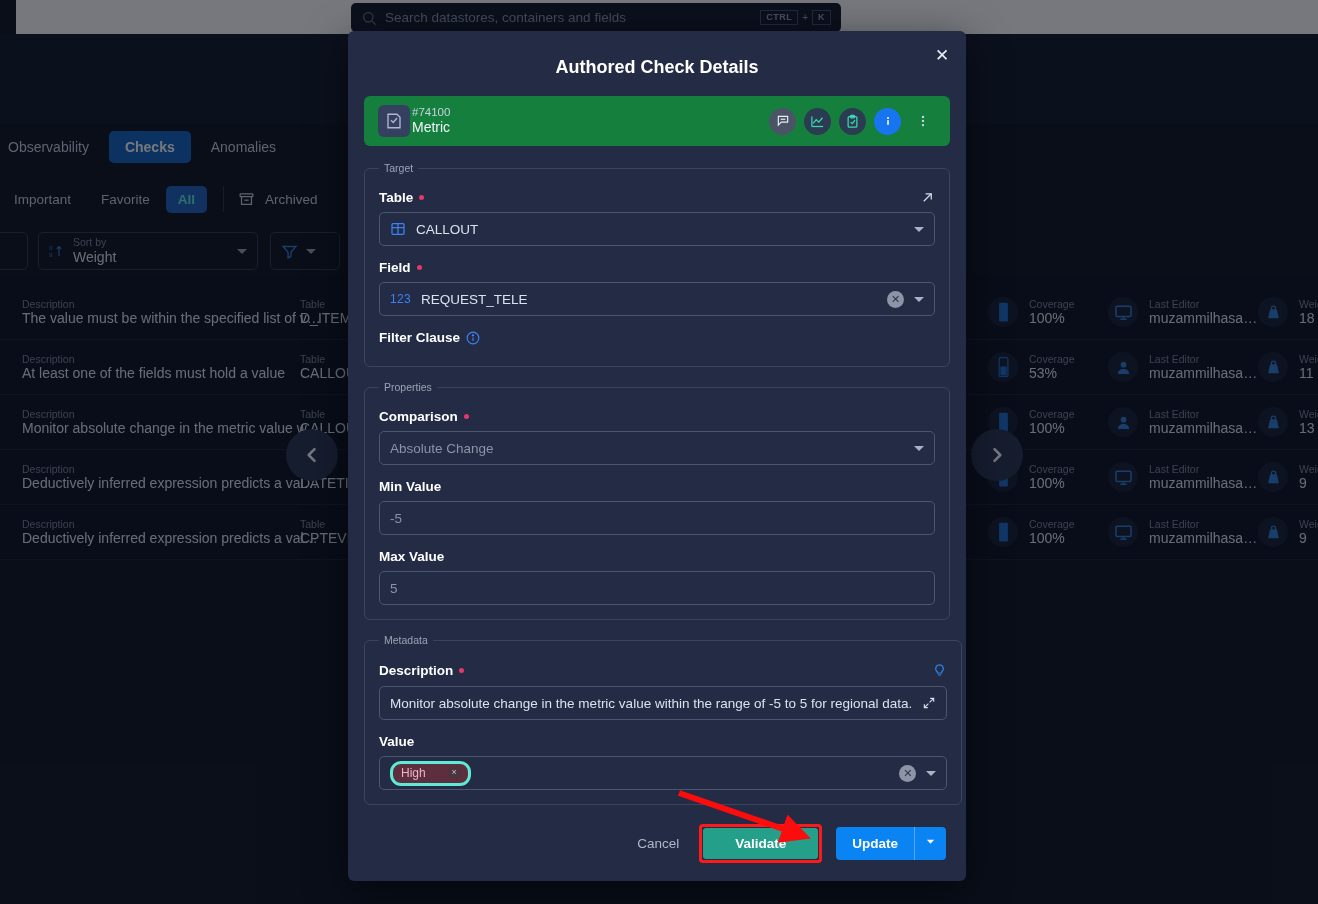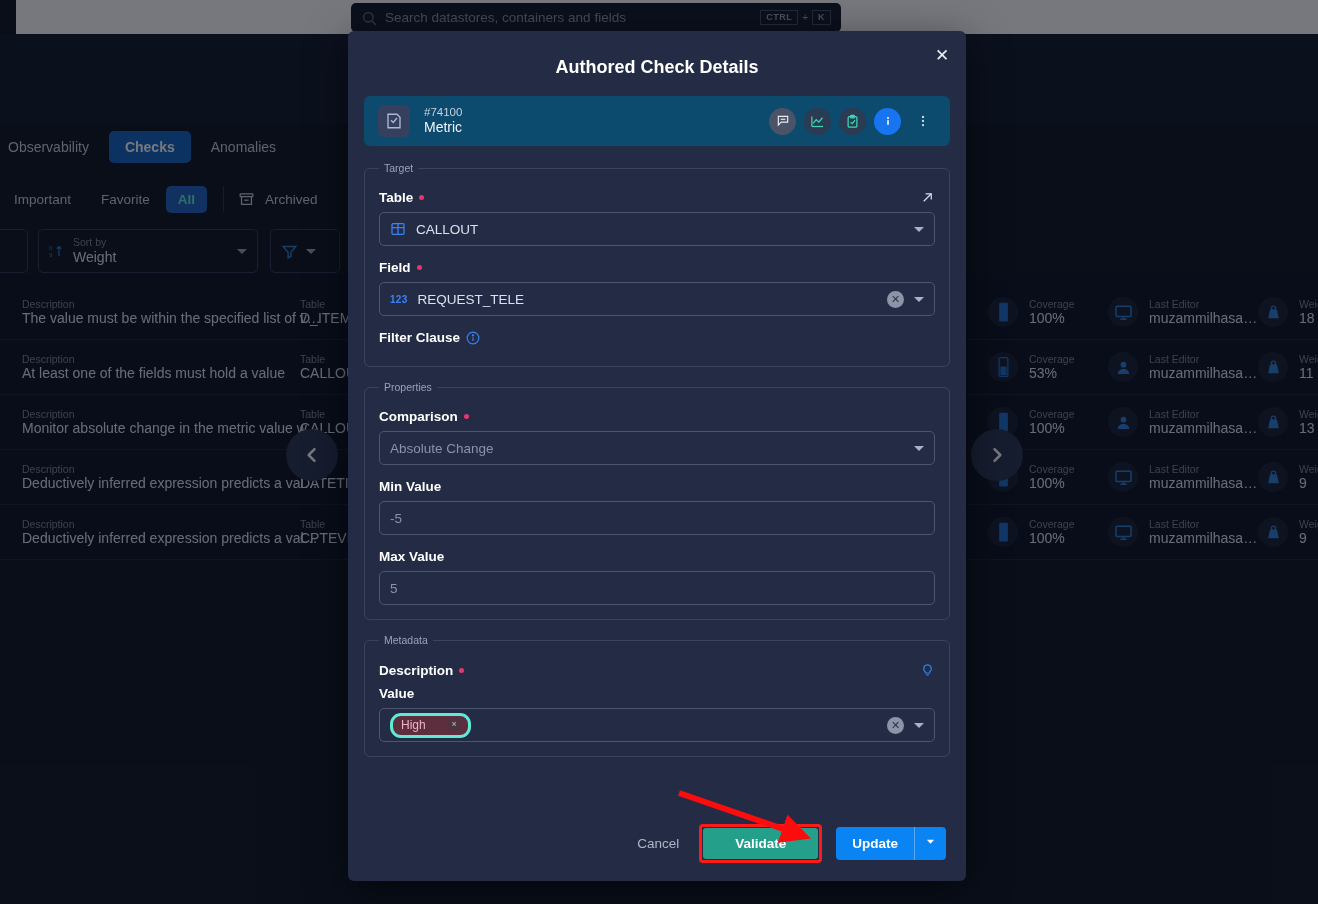--- a/index.html
+++ b/index.html
@@ -49,21 +49,21 @@
   .chip {
     font-size: 13.5px; color: #c7cede; padding: 6px 14px; border-radius: 5px;
     margin-right: 2px;
   }
   .chip.active { background: #2063c0; color:#5eead4; font-weight: bold; padding: 6px 12px; }
   .vdiv { width: 1px; height: 26px; background: #2a3450; margin: 0 14px; }
   .archived { display: flex; align-items: center; gap: 10px; color: #c7cede; font-size: 13.5px; }
 
   .ctrlrow { position: absolute; left: 0; top: 232px; height: 38px; display: flex; align-items: center; }
   .ctrlbox {
-    border: 1px solid #313b57; border-radius: 5px; height: 44px;
+    border: 1px solid #313b57; border-radius: 5px; height: 38px;
     display: flex; align-items: center; padding: 0 10px; background: transparent;
   }
   .sortby { width: 220px; gap: 9px; }
   .sort-lbl { color: #7d869b; font-size: 10.5px; line-height: 1.1; }
   .sort-val { color: #dfe4ef; font-size: 14px; line-height: 1.15; }
   .caret {
     width: 0; height: 0; border-left: 5px solid transparent; border-right: 5px solid transparent;
     border-top: 5px solid #9aa3b6;
   }
 
@@ -108,22 +108,22 @@
     position: absolute; right: 13px; top: 13px; width: 22px; height: 22px;
     display:flex; align-items:center; justify-content:center; color:#e6eaf4; font-size:17px;
   }
   .modal-title {
     text-align: center; color: #fff; font-size: 18px; font-weight: bold;
     padding: 26px 0 18px;
   }
   .modal-body { flex: 1 1 auto; padding: 0 16px; overflow: hidden; }
 
   .idcard {
-    background: #0c4a6e; border-radius: 6px; height: 50px; margin-bottom: 16px;
-    display: flex; align-items: center; padding: 0 14px; gap: 14px;
+    background: #15803d; border-radius: 6px; height: 50px; margin-bottom: 16px;
+    display: flex; align-items: center; padding: 0 14px; gap: 2px;
   }
   .idbadge {
     width: 32px; height: 32px; border-radius: 6px; background: #35405f;
     display: flex; align-items: center; justify-content: center; flex: 0 0 auto;
   }
   .idtexts { flex: 1 1 auto; }
   .id-num { color: #c9d0e0; font-size: 11.5px; line-height: 1.25; }
   .id-type { color: #f1f4fa; font-size: 14px; line-height: 1.25; }
   .idicons { display: flex; align-items: center; gap: 8px; }
   .ibtn {
@@ -143,21 +143,21 @@
   .flabel { color: #fff; font-size: 13.5px; font-weight: bold; display:flex; align-items:center; gap:6px; margin: 6px 0 7px; }
   .flabel.row2 { justify-content: space-between; }
   .req { width:5px; height:5px; border-radius:50%; background:#e8366d; display:inline-block; }
   .inp {
     height: 34px; border: 1px solid #4c566f; border-radius: 5px; background: transparent;
     display: flex; align-items: center; padding: 0 10px; gap: 10px; color: #dbe1ee; font-size: 13.5px;
   }
   .inp.ta { height: 34px; }
   .inp .val { flex: 1 1 auto; white-space: nowrap; overflow: hidden; }
   .inp .ph { color: #8a93a8; }
-  .mono-123 { color: #3b82f6; font-size: 10px; font-weight: bold; letter-spacing:.3px; }
+  .mono-123 { color: #3b82f6; font-size: 12px; font-weight: normal; letter-spacing:.3px; }
   .kw { color: #4d8fe0; font-size: 13px; }
   .clearbtn {
     width: 17px; height: 17px; border-radius: 50%; background: #8c94a6; color:#2b3450;
     display:flex; align-items:center; justify-content:center; font-size:11px; line-height:1; flex:0 0 auto;
   }
   .dd-caret {
     width:0;height:0;border-left:5px solid transparent;border-right:5px solid transparent;
     border-top:5px solid #aab2c4; flex:0 0 auto;
   }
   .mb14 { margin-bottom: 14px; }
@@ -653,20 +653,29 @@
         <div class="flabel row2">
           <span style="display:flex;align-items:center;gap:6px;">
             <span>Description</span>
             <i class="req"></i>
           </span>
           <svg width="15" height="17" viewBox="0 0 24 24" fill="none" stroke="#2f7fe8" stroke-width="1.9">
               <path d="M12 3a6 6 0 0 0-3.5 10.9V16h7v-2.1A6 6 0 0 0 12 3z"></path>
               <line x1="9.5" y1="19" x2="14.5" y2="19"></line>
             </svg>
         </div>
+        <div class="inp ta mb14">
+          <span class="val">Monitor absolute change in the metric value within the range of -5 to 5 for regional data.</span>
+          <svg width="14" height="14" viewBox="0 0 24 24" fill="none" stroke="#d7dcea" stroke-width="2">
+              <polyline points="14 4 20 4 20 10"></polyline>
+              <polyline points="10 20 4 20 4 14"></polyline>
+              <line x1="20" y1="4" x2="13" y2="11"></line>
+              <line x1="4" y1="20" x2="11" y2="13"></line>
+            </svg>
+        </div>
 
         <div class="flabel">
           <span>Value</span>
         </div>
         <div class="inp">
           <span class="val">
             <span class="tagpill">
               <span>High</span>
               <span class="tagx">×</span>
             </span>

